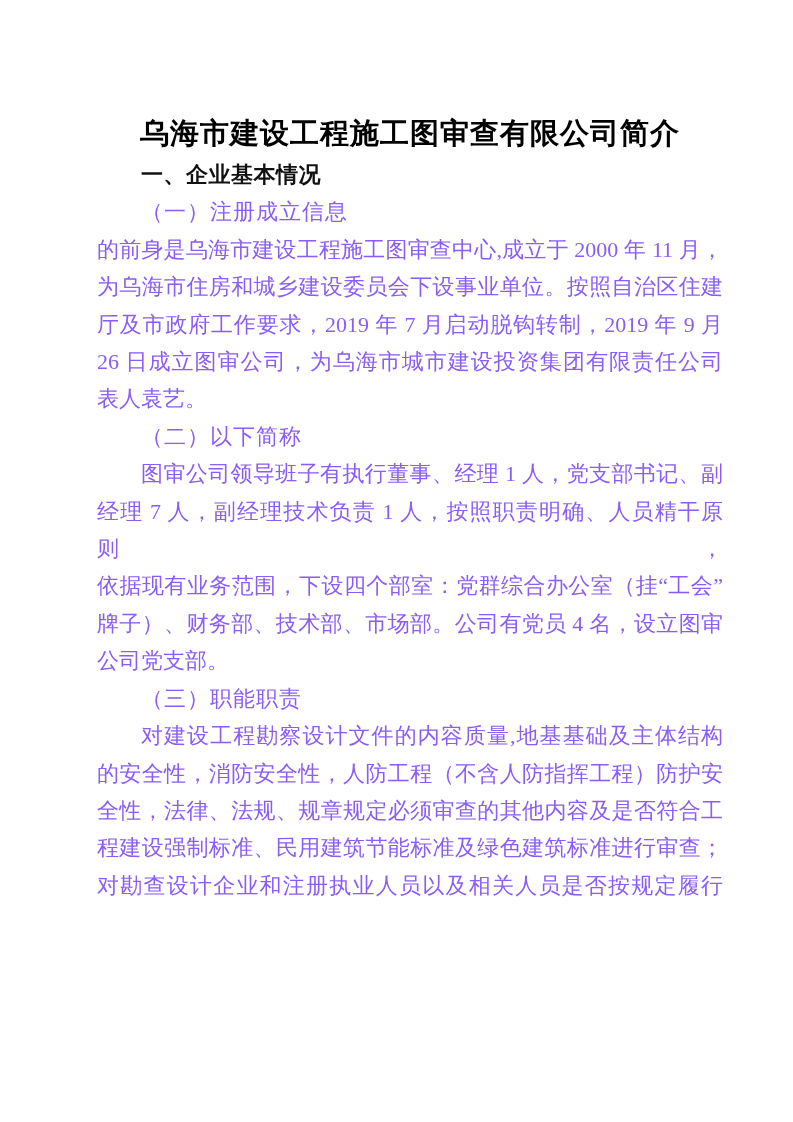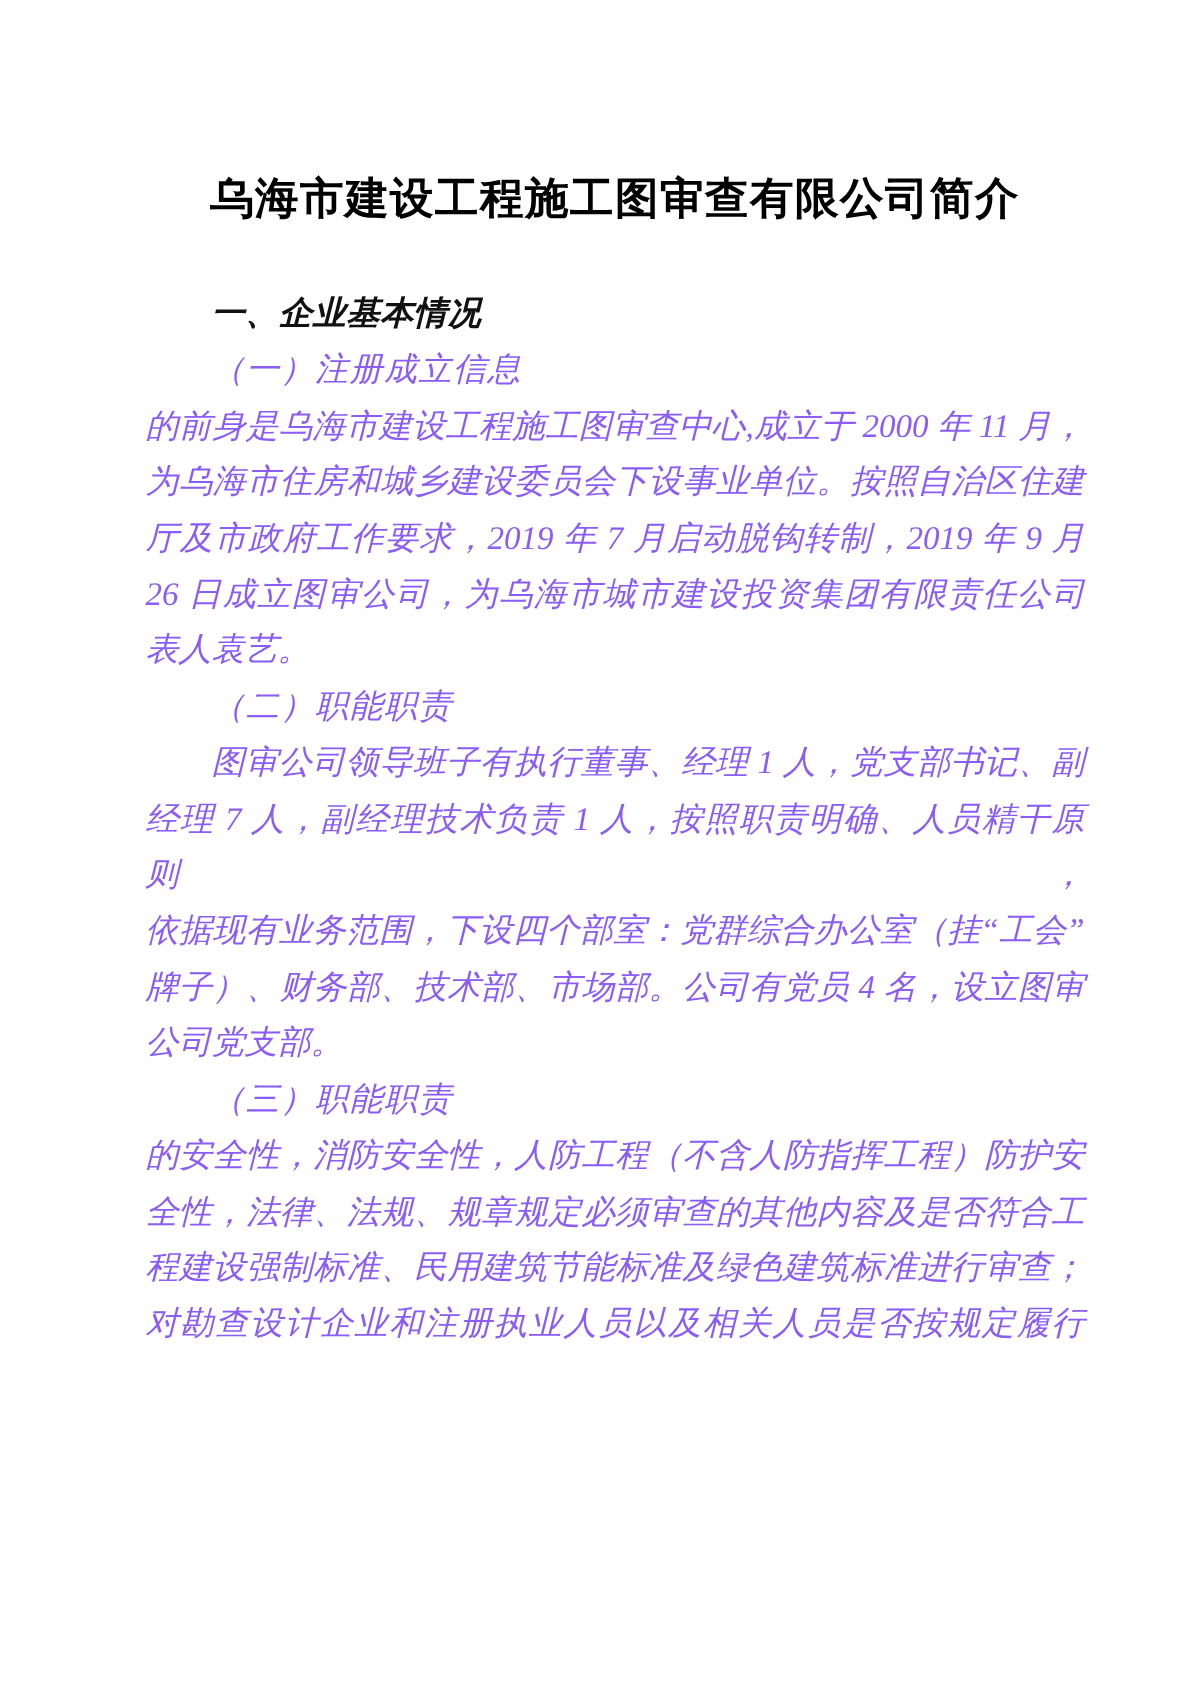--- a/index.html
+++ b/index.html
@@ -21,23 +21,21 @@
     text-align: center;
     font-family: "Liberation Serif", serif;
     font-weight: bold;
     font-size: 29px;
     line-height: 46px;
     letter-spacing: 1px;
     color: #000000;
     white-space: nowrap;
   }
   .content {
-    margin-top: 34px;
     width: 626px;
-    font-style: italic;
   }
   .line {
     min-height: 37.4px;
     line-height: 37.4px;
     font-size: 22px;
     font-family: "Liberation Serif", serif;
     color: #8b5cf6;
     white-space: normal;
   }
   .line.heading {
@@ -62,25 +60,26 @@
 <div class="page">
   <h1 class="doc-title">乌海市建设工程施工图审查有限公司简介</h1>
   <div class="content">
       <div class="line heading indent leftend">一、企业基本情况</div>
       <div class="line subheading indent leftend">（一）注册成立信息</div>
       <div class="line body justify">的前身是乌海市建设工程施工图审查中心,成立于 2000 年 11 月，</div>
       <div class="line body justify">为乌海市住房和城乡建设委员会下设事业单位。按照自治区住建</div>
       <div class="line body justify">厅及市政府工作要求，2019 年 7 月启动脱钩转制，2019 年 9 月</div>
       <div class="line body justify">26 日成立图审公司，为乌海市城市建设投资集团有限责任公司</div>
       <div class="line body leftend">表人袁艺。</div>
-      <div class="line subheading indent leftend">（二）职能职责</div>
+      <div class="line subheading indent leftend">（二）以下简称</div>
       <div class="line body indent justify">图审公司领导班子有执行董事、经理 1 人，党支部书记、副</div>
       <div class="line body justify">经理 7 人，副经理技术负责 1 人，按照职责明确、人员精干原则，</div>
       <div class="line body justify">依据现有业务范围，下设四个部室：党群综合办公室（挂“工会”</div>
       <div class="line body justify">牌子）、财务部、技术部、市场部。公司有党员 4 名，设立图审</div>
       <div class="line body leftend">公司党支部。</div>
       <div class="line subheading indent leftend">（三）职能职责</div>
+      <div class="line body indent justify">对建设工程勘察设计文件的内容质量,地基基础及主体结构</div>
       <div class="line body justify">的安全性，消防安全性，人防工程（不含人防指挥工程）防护安</div>
       <div class="line body justify">全性，法律、法规、规章规定必须审查的其他内容及是否符合工</div>
       <div class="line body justify">程建设强制标准、民用建筑节能标准及绿色建筑标准进行审查；</div>
       <div class="line body justify">对勘查设计企业和注册执业人员以及相关人员是否按规定履行</div>
     </div>
 </div>
 
 </body></html>

